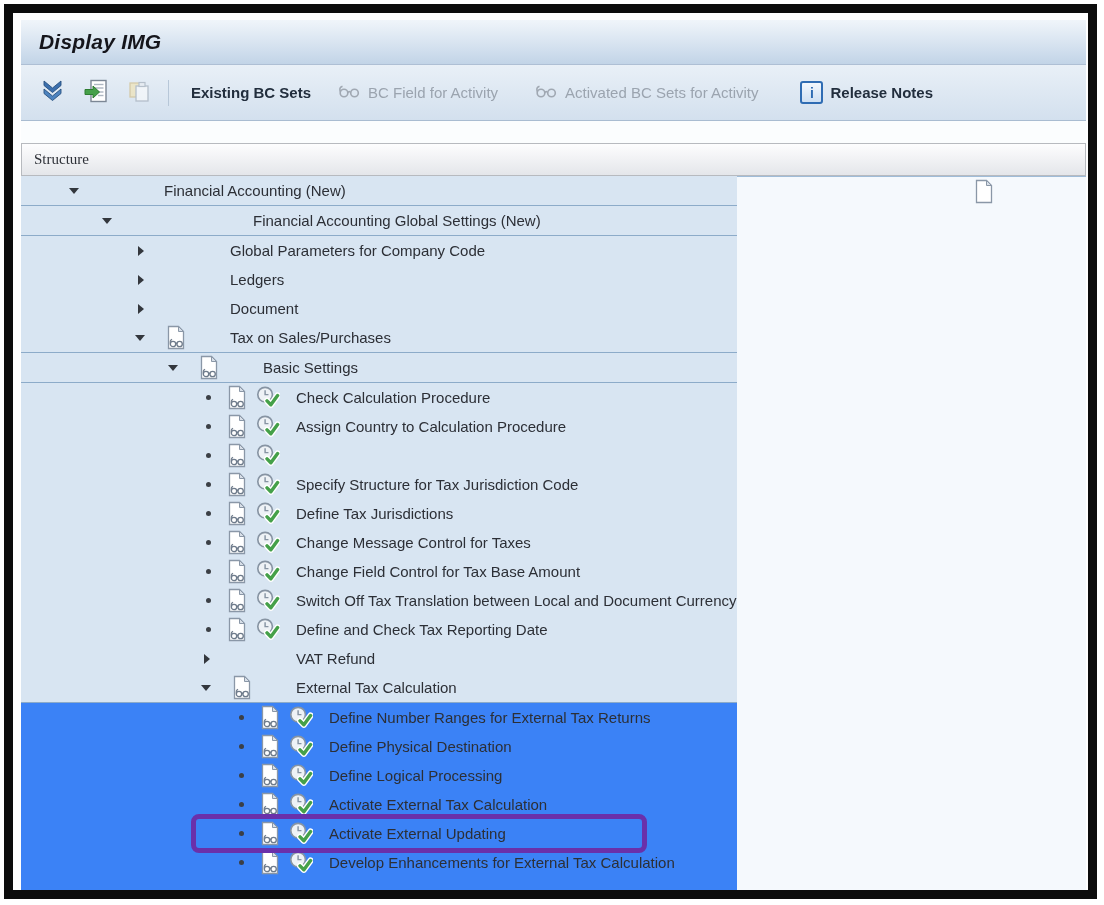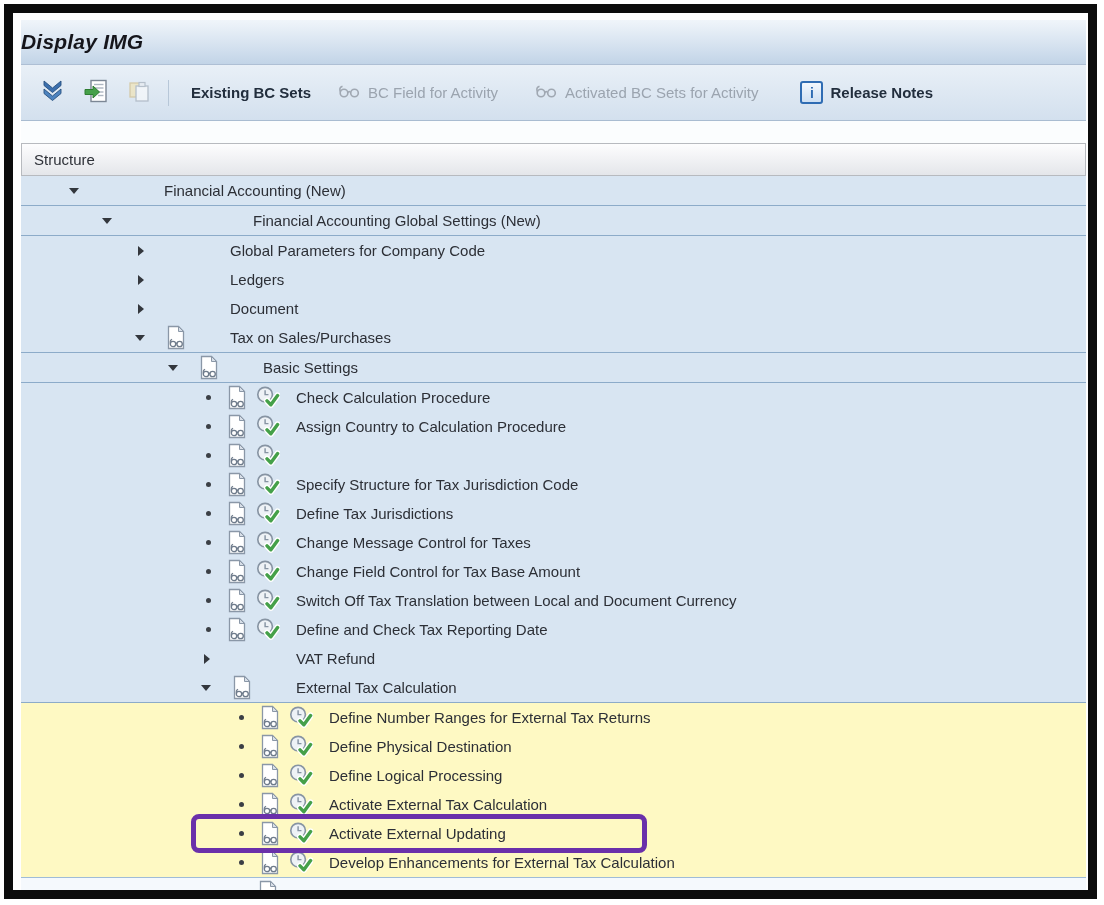--- a/index.html
+++ b/index.html
@@ -3,42 +3,42 @@
 <meta charset="utf-8">
 <style>
   html,body{margin:0;padding:0;background:#ffffff;}
   body{width:1104px;height:905px;position:relative;font-family:"Liberation Sans",sans-serif;overflow:hidden;}
 
   .frame{position:absolute;left:4px;top:4px;right:7px;bottom:6px;border:9px solid #0c0c0c;background:#ffffff;overflow:hidden;}
   .app{position:absolute;inset:0;padding:7px 2px 0 8px;display:flex;flex-direction:column;background:#ffffff;}
 
   
   .titlebar{height:44px;flex:0 0 44px;background:linear-gradient(#f0f5fa,#d7e3f0 55%,#c2d4e7);
-    border-bottom:1px solid #aebfd4;display:flex;align-items:center;}
+    border-bottom:1px solid #aebfd4;display:flex;align-items:center;padding-left:18px;}
   .titlebar .title{font-size:21px;font-weight:bold;font-style:italic;color:#15151b;letter-spacing:.2px;}
 
   
   .toolbar{height:55px;flex:0 0 55px;background:linear-gradient(#e9f0f7,#d3e0ee);
     border-bottom:1px solid #a9bcd1;display:flex;align-items:center;gap:8px;padding:0 10px 0 14px;}
   .tbtn{background:transparent;border:0;padding:4px 6px;display:flex;align-items:center;gap:7px;
     font-family:"Liberation Sans",sans-serif;font-size:15px;cursor:pointer;color:#222e3d;}
   .tbtn .lbl{font-weight:600;color:#222e3d;}
   .tbtn.disabled{cursor:default;}
   .tbtn.disabled .lbl{font-weight:400;color:#9ba4af;}
   .sep{width:1px;height:26px;background:#b7c7d8;margin:0 8px 0 4px;flex:0 0 1px;}
   .info-box{width:19px;height:19px;border:2px solid #2f6cb3;border-radius:3px;
     background:linear-gradient(#f2f7fd,#cfe0f3);color:#2f6cb3;font-weight:800;font-size:14px;
     display:flex;align-items:center;justify-content:center;line-height:1;}
 
   
   .content{flex:1;min-height:0;display:flex;flex-direction:column;background:#fbfdfe;padding-top:22px;}
   .struct-header{height:31px;flex:0 0 31px;background:linear-gradient(#fdfdfe,#e4e6ea);
     border:1px solid #b7babf;display:flex;align-items:center;padding-left:12px;
-    font-size:15px;color:#2e3138;}
-  .tree-wrap{flex:1;min-height:0;background:#fef9c3;overflow:hidden;display:flex;flex-direction:column;justify-content:center;}
+    font-size:15px;color:#2e3138;font-family:Liberation Serif, serif;}
+  .tree-wrap{flex:1;min-height:0;background:#3b82f6;overflow:hidden;display:flex;justify-content:center;}
 
   .row{height:29px;flex:0 0 29px;display:flex;align-items:center;position:relative;white-space:nowrap;}
   .row.blue{background:#d8e5f2;}
   .row.white{background:transparent;}
   .row.underline{border-bottom:1px solid #8cabc9;}
   .row .label{font-size:15px;color:#2c2f36;}
   .lvl0{padding-left:46px;} .lvl1{padding-left:79px;gap:28px;} .lvl2{padding-left:112px;}
   .lvl3{padding-left:145px;} .lvl4{padding-left:178px;} .lvl5{padding-left:211px;}
 
   .gutter{width:24px;flex:0 0 24px;display:flex;align-items:center;}

